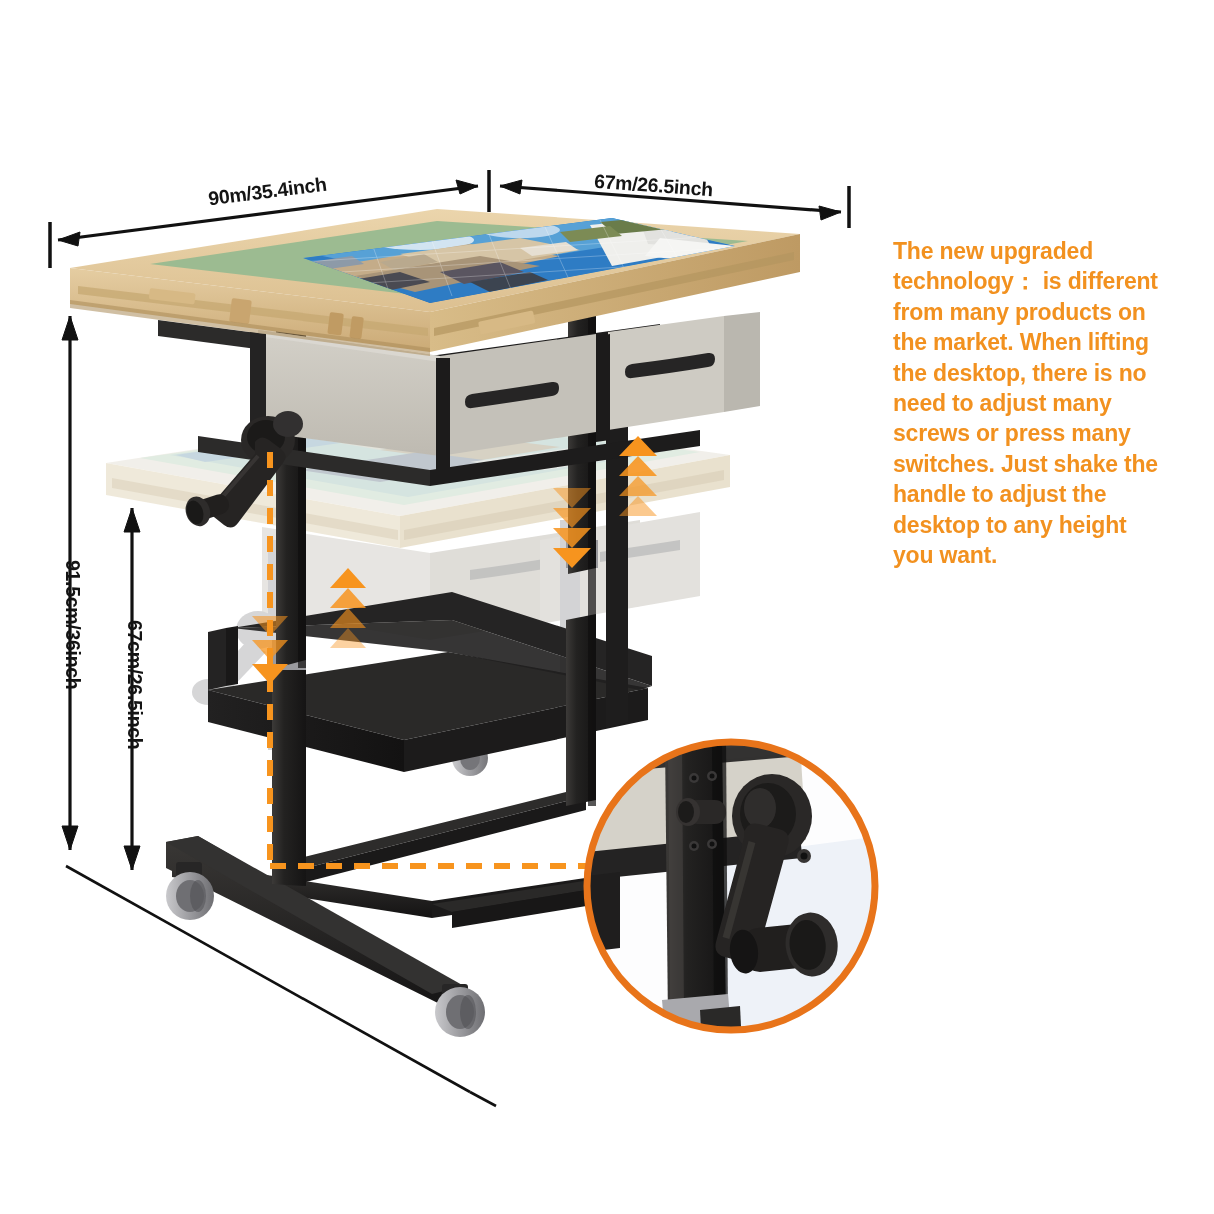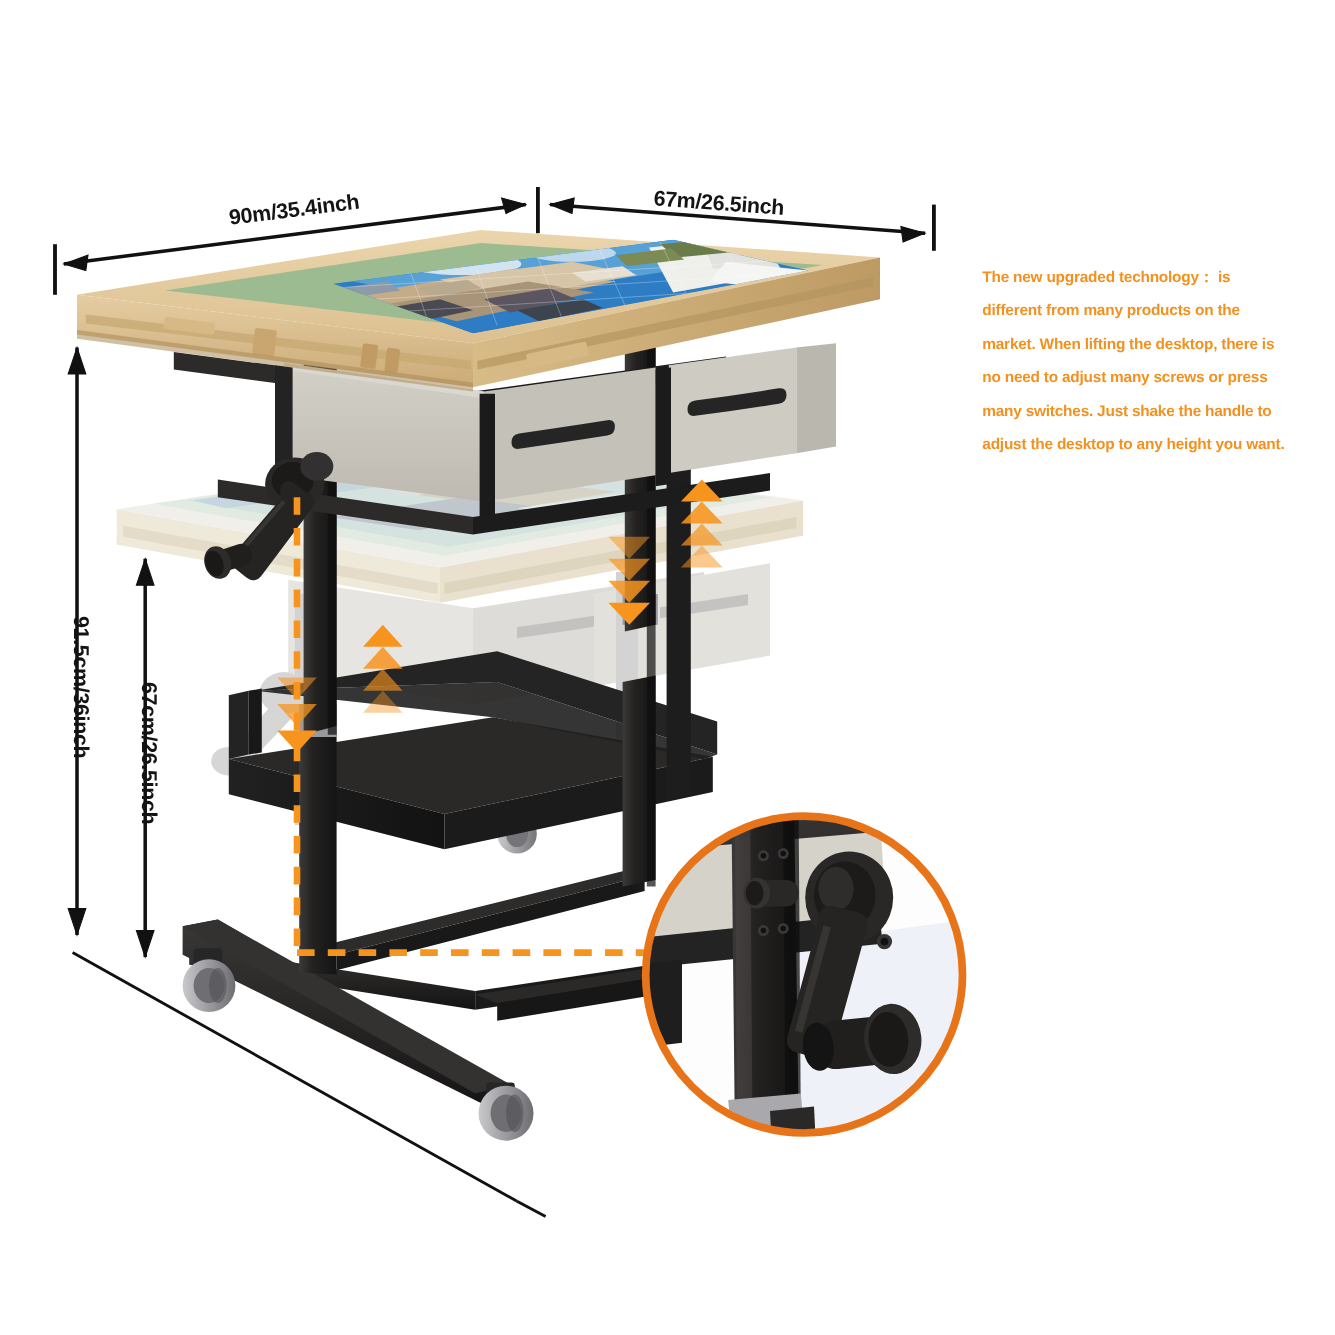--- a/index.html
+++ b/index.html
@@ -10,21 +10,21 @@
   .dimlabel{
     position:absolute;font-family:"Liberation Sans",sans-serif;
     font-weight:700;color:#141414;white-space:nowrap;letter-spacing:-0.3px;
   }
   .dim-top{font-size:19.5px;}
   .dim-side{font-size:19.5px;transform-origin:0 0;}
 
   
   #callout-text{
     position:absolute;left:893px;top:236px;width:278px;
-    font-size:14px;font-weight:700;line-height:30.4px;
+    font-size:23px;font-weight:700;line-height:30.4px;
     color:#F2911F;font-family:"Liberation Sans",sans-serif;
     letter-spacing:-0.2px;
   }
 
   
   #art{position:absolute;left:0;top:0;width:1214px;height:1214px;}
 </style>
 </head>
 <body>
 

